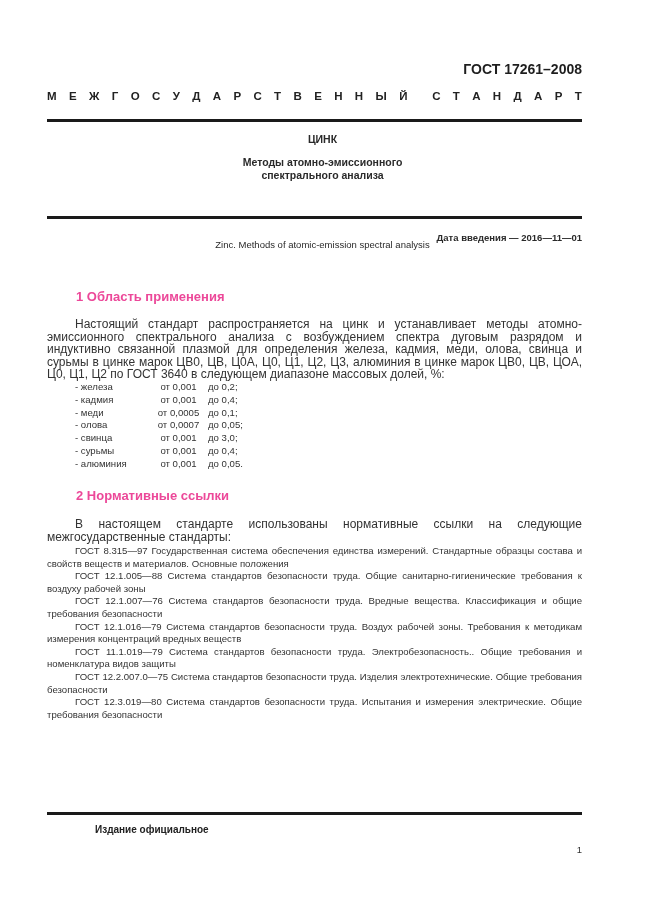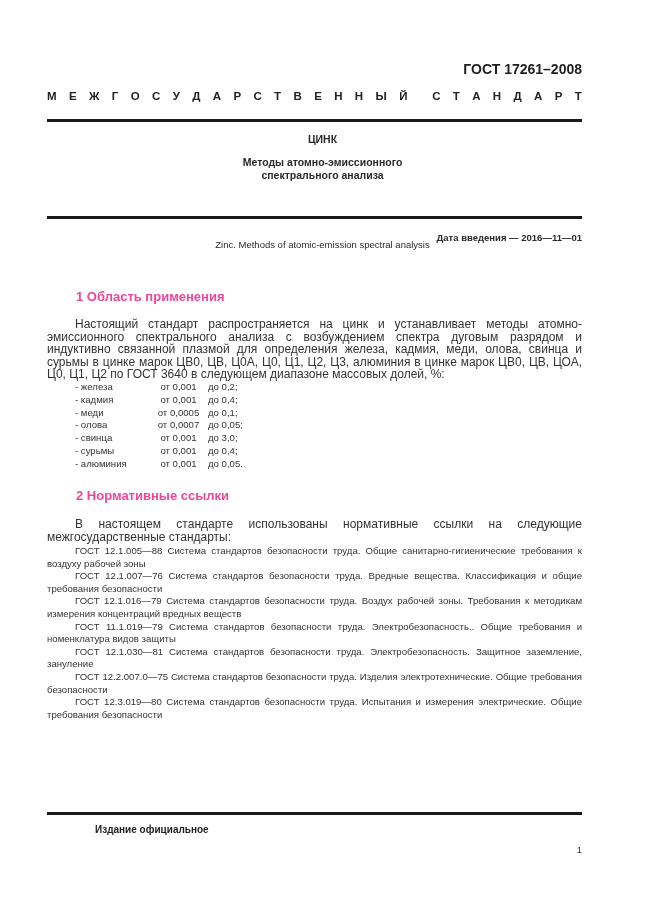--- a/index.html
+++ b/index.html
@@ -112,25 +112,25 @@
         <span class="c1">- алюминия</span>
         <span class="c2">от 0,001</span>
         <span class="c3">до 0,05.</span>
       </div>
     </div>
 
   <div class="h2" style="top:488px">2  Нормативные ссылки</div>
   <div class="para" style="top:518px"><span class="ind"></span><span>В настоящем стандарте использованы нормативные ссылки на следующие межгосударственные стандарты:</span></div>
 
   <div class="refs" id="refs">
+      <div class="ref"><span class="ind" style="display: inline-block; width: 28px;"></span><span>ГОСТ 8.315—97 Государственная система обеспечения единства измерений. Стандартные образцы состава и свойств веществ и материалов. Основные положения</span></div>
       <div class="ref"><span class="ind" style="display: inline-block; width: 28px;"></span><span>ГОСТ 12.1.005—88 Система стандартов безопасности труда. Общие санитарно-гигиенические требования к воздуху рабочей зоны</span></div>
       <div class="ref"><span class="ind" style="display: inline-block; width: 28px;"></span><span>ГОСТ 12.1.007—76 Система стандартов безопасности труда. Вредные вещества. Классификация и общие требования безопасности</span></div>
       <div class="ref"><span class="ind" style="display: inline-block; width: 28px;"></span><span>ГОСТ 12.1.016—79 Система стандартов безопасности труда. Воздух рабочей зоны. Требования к методикам измерения концентраций вредных веществ</span></div>
       <div class="ref"><span class="ind" style="display: inline-block; width: 28px;"></span><span>ГОСТ 11.1.019—79 Система стандартов безопасности труда. Электробезопасность.. Общие требования и номенклатура видов защиты</span></div>
-      <div class="ref"><span class="ind" style="display: inline-block; width: 28px;"></span><span>ГОСТ 12.1.030—81 Система стандартов безопасности труда. Электробезопасность. Защитное заземление, зануление</span></div>
       <div class="ref"><span class="ind" style="display: inline-block; width: 28px;"></span><span>ГОСТ 12.2.007.0—75 Система стандартов безопасности труда. Изделия электротехнические. Общие требования безопасности</span></div>
       <div class="ref"><span class="ind" style="display: inline-block; width: 28px;"></span><span>ГОСТ 12.3.019—80 Система стандартов безопасности труда. Испытания и измерения электрические. Общие требования безопасности</span></div>
     </div>
 
   <div class="rule" style="top:812px"></div>
   <div class="footer">Издание официальное</div>
   <div class="pagenum">1</div>
 </div>
 
 </body></html>

